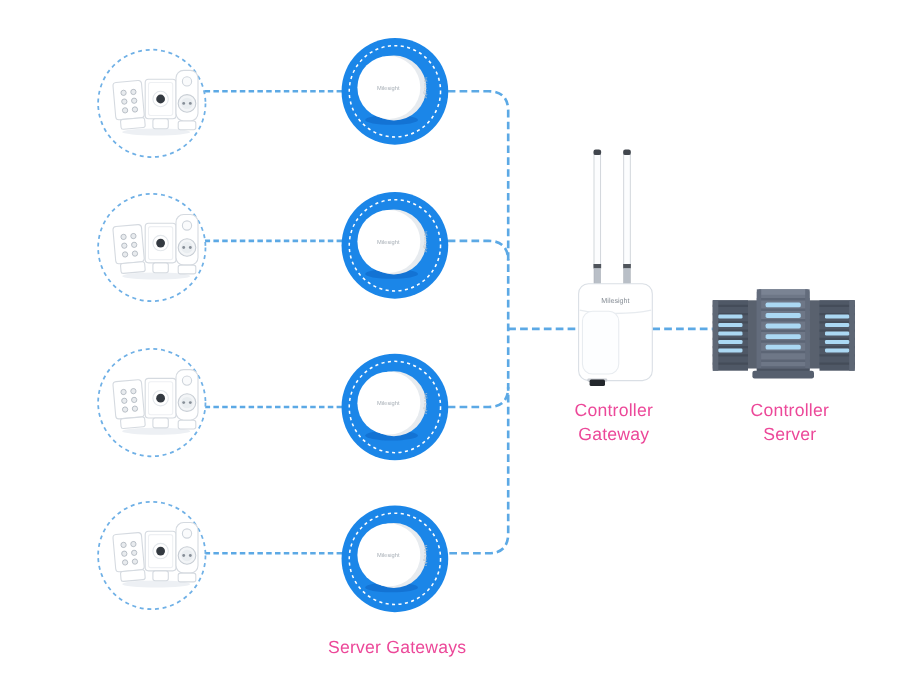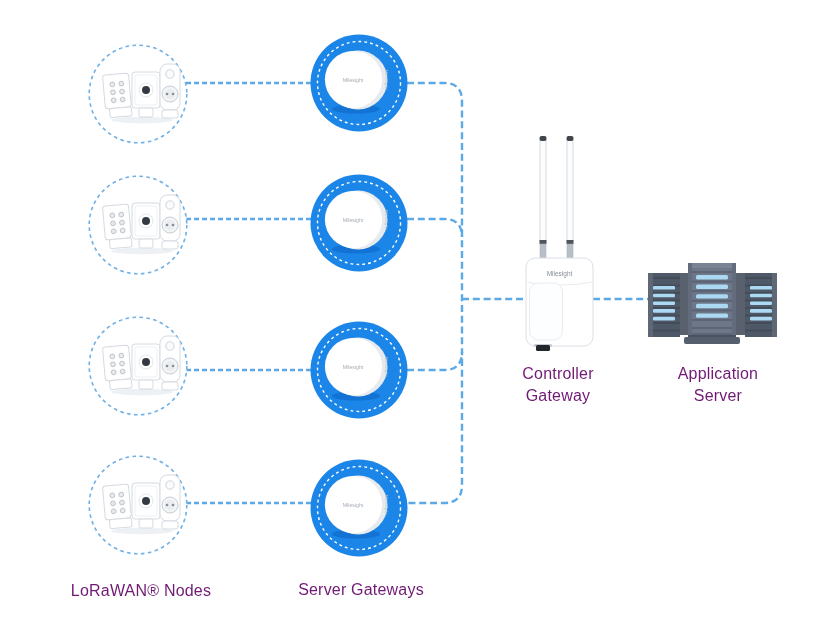--- a/index.html
+++ b/index.html
@@ -2,21 +2,21 @@
 <html><head>
 <meta charset="utf-8">
 <style>
   html,body{margin:0;padding:0;background:#ffffff;}
   .canvas{
     position:relative;width:822px;height:633px;background:#ffffff;overflow:hidden;
     font-family:"Liberation Sans",sans-serif;
   }
   svg.scene{position:absolute;left:0;top:0;}
   .label{
-    position:absolute;text-align:center;color:#701a75;
+    position:absolute;text-align:center;color:#ec4899;
     font-size:16px;line-height:22px;letter-spacing:.2px;
   }
   #lbl-nodes{left:41px;top:580px;width:200px;}
   #lbl-agents{left:261px;top:579px;width:200px;}
   #lbl-controller{left:496px;top:363px;width:124px;}
   #lbl-server{left:656px;top:363px;width:124px;}
 </style>
 </head>
 <body>
 
@@ -171,17 +171,16 @@
         <rect x="52" y="38.2" width="32" height="4.4" rx="1.5"></rect>
           <rect x="52" y="47.8" width="32" height="4.4" rx="1.5"></rect>
         <rect x="52" y="57.4" width="32" height="4.4" rx="1.5"></rect>
       </g>
 
       <rect x="44" y="79" width="48" height="3" fill="#4a5260"></rect>
       <rect x="40" y="81" width="56" height="7" rx="2" fill="#565f6e"></rect>
     </g>
   </svg>
 
-  <div class="label" id="lbl-nodes">LoRaWAN® Nodes</div>
   <div class="label" id="lbl-agents">Server Gateways</div>
   <div class="label" id="lbl-controller">Controller Gateway</div>
-  <div class="label" id="lbl-server">Application Server</div>
+  <div class="label" id="lbl-server">Controller Server</div>
 </div>
 
 </body></html>

